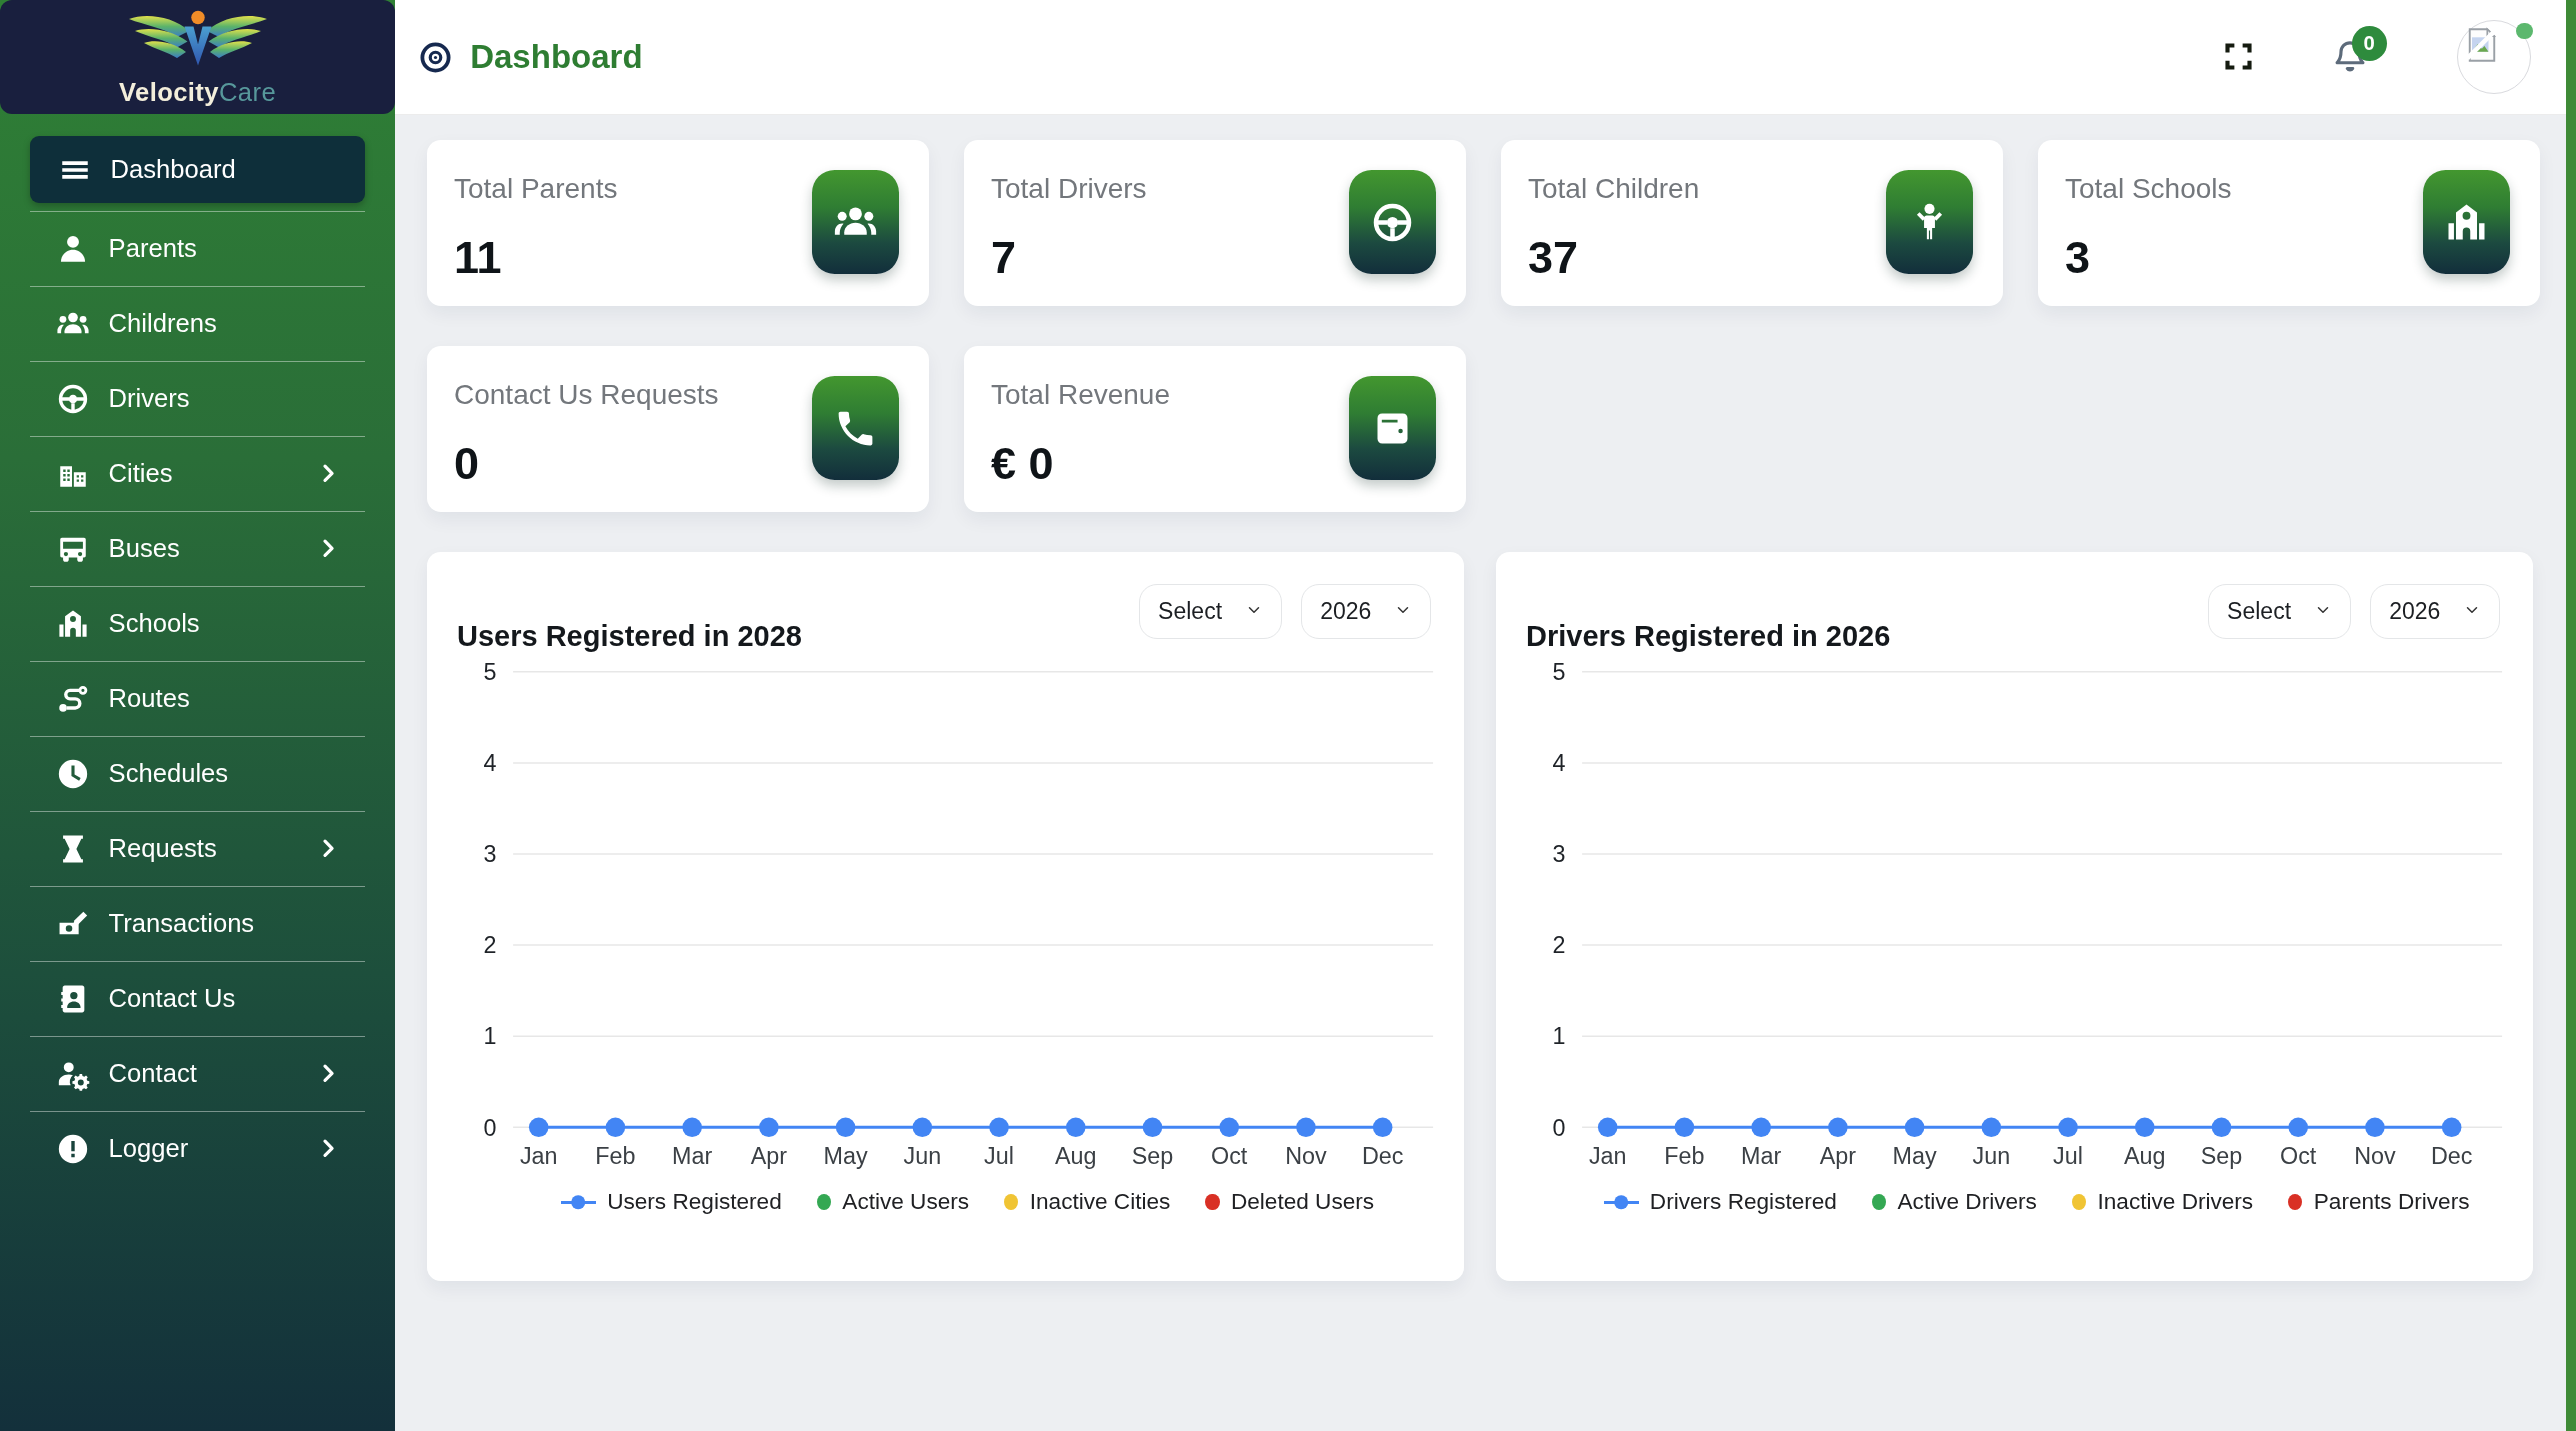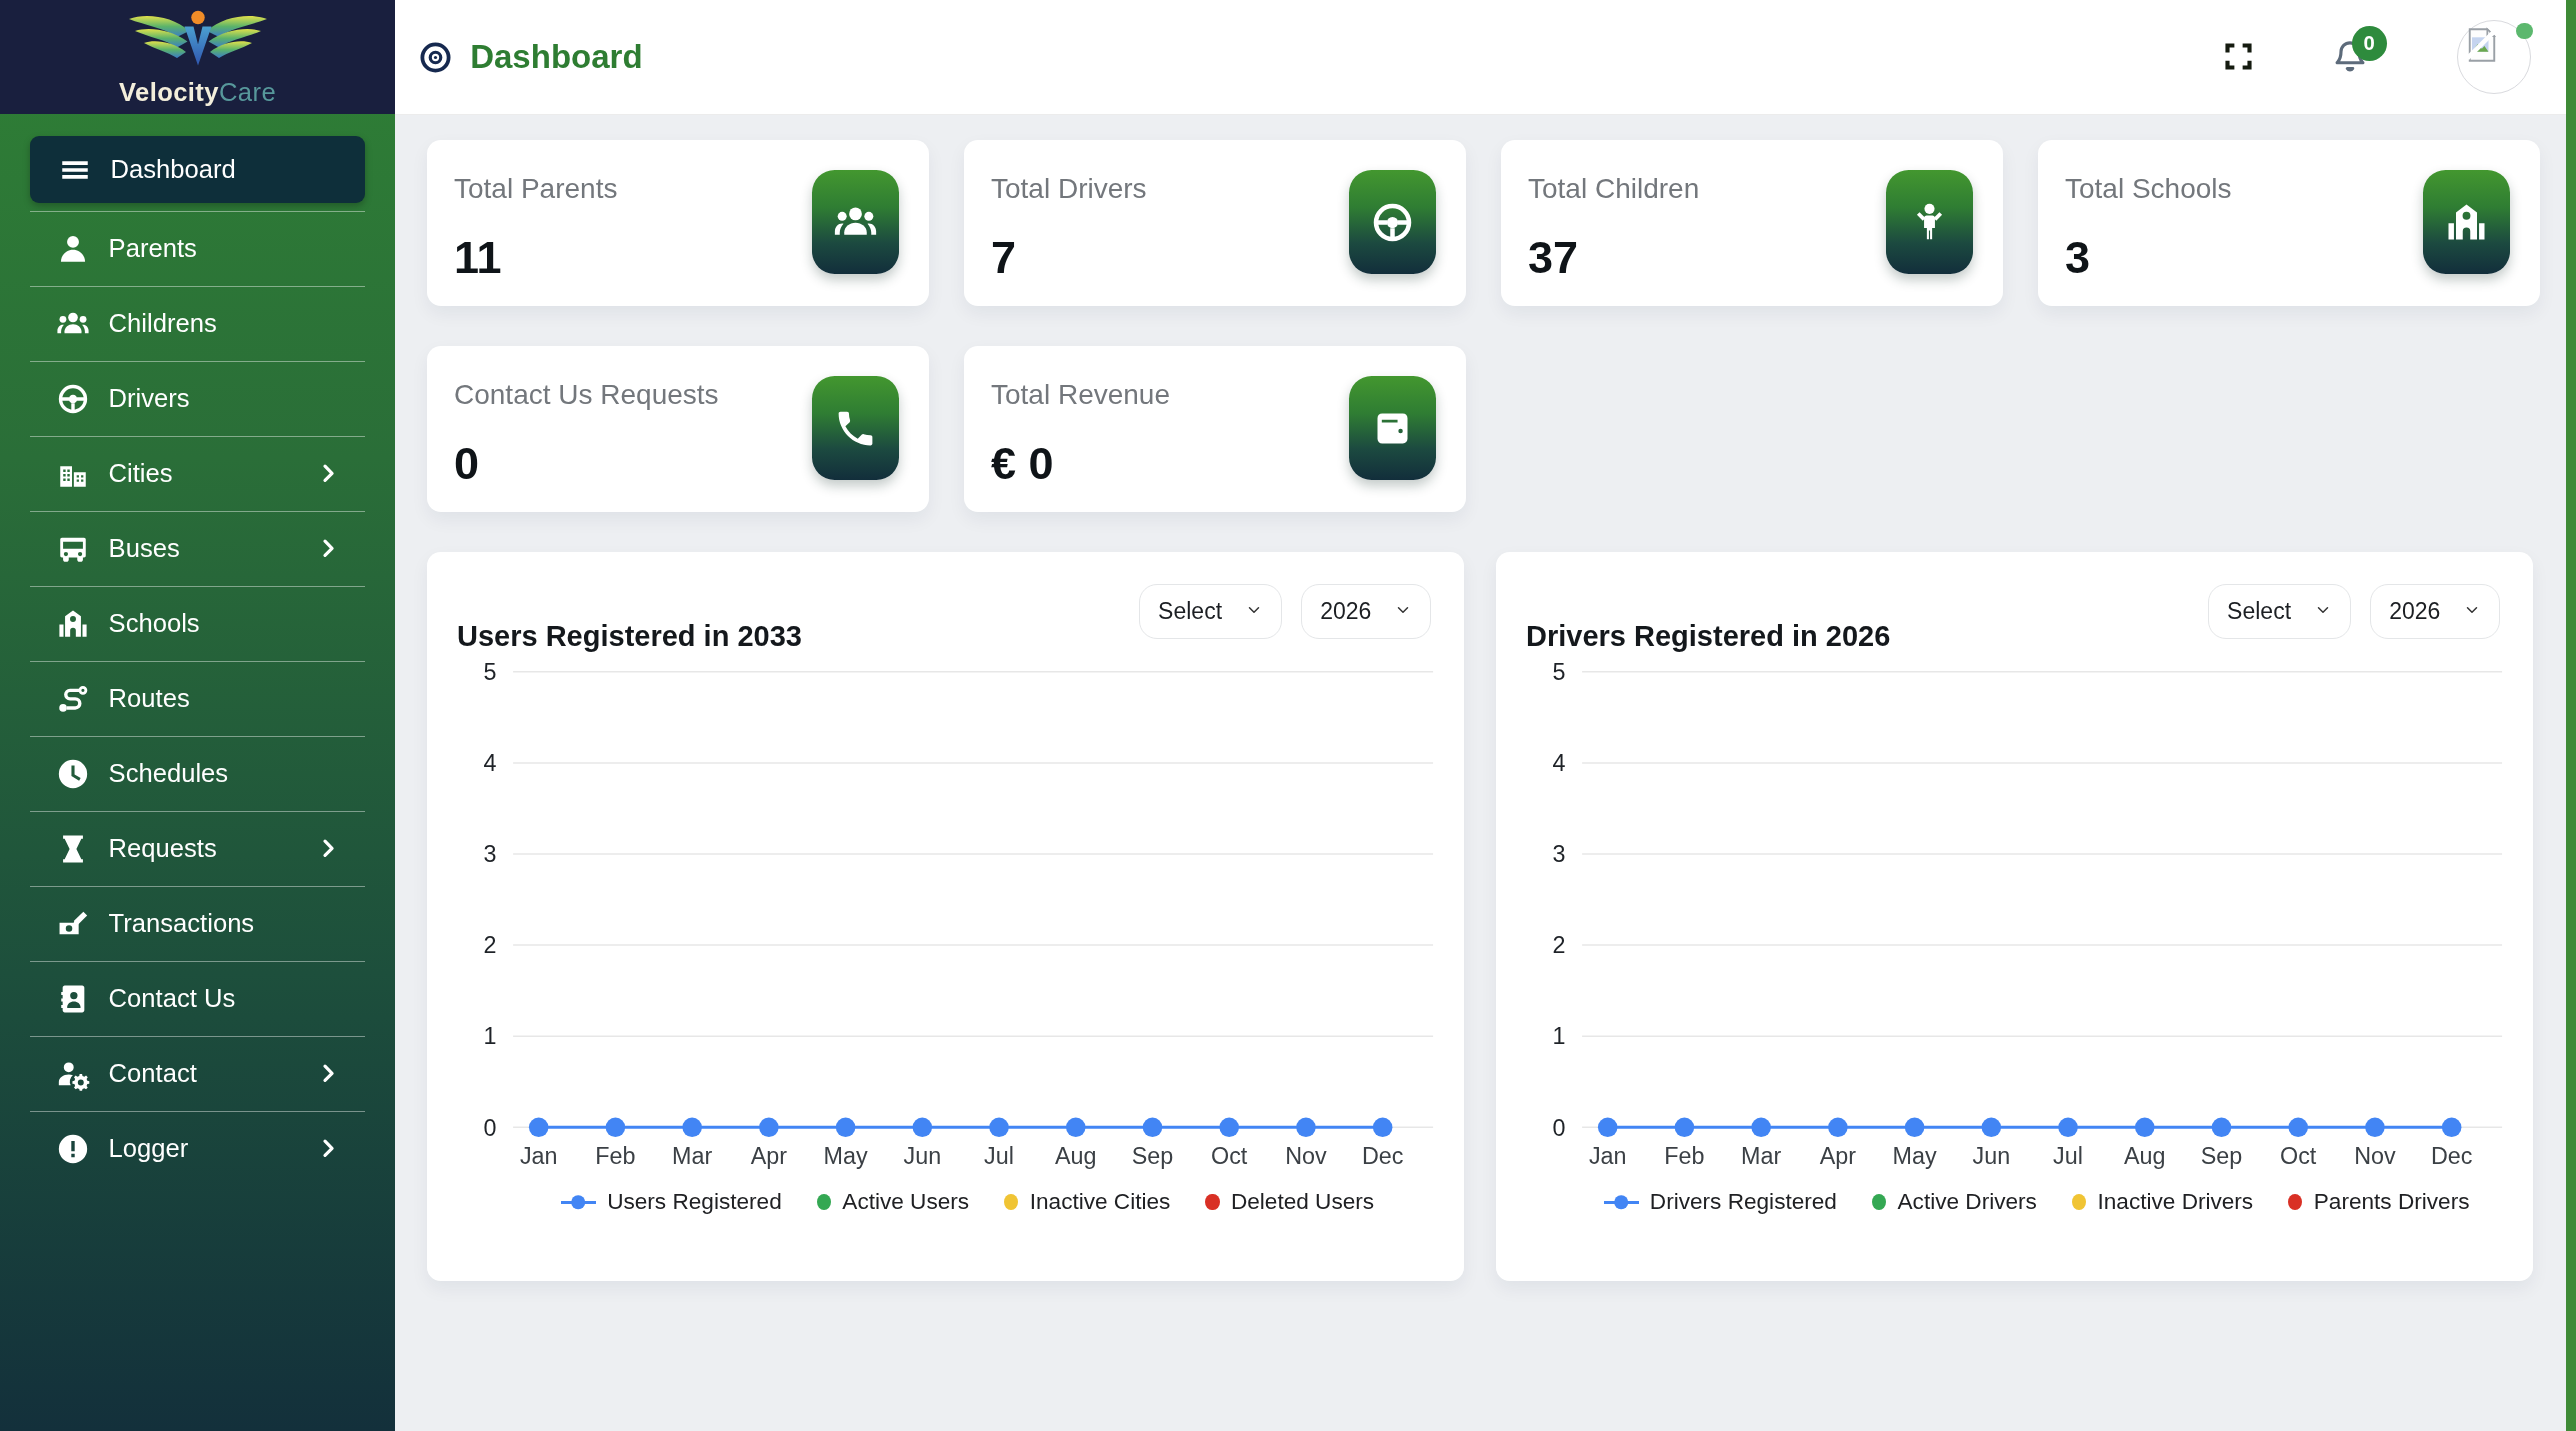--- a/index.html
+++ b/index.html
@@ -1,19 +1,19 @@
 <!DOCTYPE html>
 <html style="font-size:12px"><head>
 <meta charset="utf-8">
 <style>
   html,body{margin:0;padding:0;overflow:hidden;}
   body{width:2576px;height:1431px;font-family:"Liberation Sans",sans-serif;background:#edeff2;display:flex;position:relative;}
   
   .sidebar{width:395px;flex:none;display:flex;flex-direction:column;background:linear-gradient(180deg,#2f8035 0%,#2a6e38 32%,#1d4f3c 68%,#13303b 100%);}
-  .logo-block{height:114px;flex:none;background:#191f3e;display:flex;flex-direction:column;align-items:center;justify-content:center;}
+  .logo-block{height:114px;flex:none;background:#191f3e;display:flex;flex-direction:column;align-items:center;justify-content:center;border-radius:12px;}
   .logo-text{font-size:25.6px;font-weight:bold;margin-top:1.5px;letter-spacing:0.4px;}
   .logo-text .b1{color:#f3eedb;}
   .logo-text .b2{color:#57989b;font-weight:normal;}
   .nav{flex:1;padding-top:22px;}
   .nav-item{height:74px;margin:0 30px;display:flex;align-items:center;padding:0 22.6px 0 24px;border-top:0.8px solid rgba(255,255,255,.42);cursor:pointer;color:#fff;}
   .nav-item.active{height:67px;margin:0 30px 7.5px;background:#0e2f3a;border-radius:9px;border-top:none;box-shadow:0 3px 7.5px rgba(0,0,0,.25);padding:0 22.6px 0 26px;}
   .nav-item.active + .nav-item{border-top:0.8px solid rgba(255,255,255,.42);}
   .nav-icon{width:38px;height:38px;flex:none;display:flex;align-items:center;justify-content:center;}
   .nav-icon svg{width:34px;height:34px;}
   .nav-label{margin-left:16.6px;font-size:25.6px;}
@@ -342,21 +342,21 @@
           <div class="stat-value">€ 0</div>
           <div class="stat-tile">
             <svg viewBox="0 0 24 24">
               <path fill="currentColor" fill-rule="evenodd" d="M6.5 4h11C19 4 20 5.1 20 6.5v11c0 1.4-1 2.5-2.5 2.5h-11A2.5 2.5 0 014 17.5v-11C4 5.1 5 4 6.5 4zM6.3 7.3h8.4v1.5H6.3zM16.3 12.1a1.2 1.2 0 100 2.4 1.2 1.2 0 000-2.4z"></path>
             </svg>
           </div>
         </div>
       </section>
     <section class="charts-row" id="charts-row">
         <div class="chart-card">
-          <h3 class="chart-title">Users Registered in 2033</h3>
+          <h3 class="chart-title">Users Registered in 2028</h3>
           <div class="chart-selects">
             <div class="select">
               <span>Select</span>
               <span><svg viewBox="0 0 24 24" fill="none">
                   <path d="M6 9l6 6 6-6" stroke="currentColor" stroke-width="2" stroke-linecap="round" stroke-linejoin="round"></path>
                 </svg></span>
             </div>
             <div class="select">
               <span>2026</span>
               <span><svg viewBox="0 0 24 24" fill="none">

